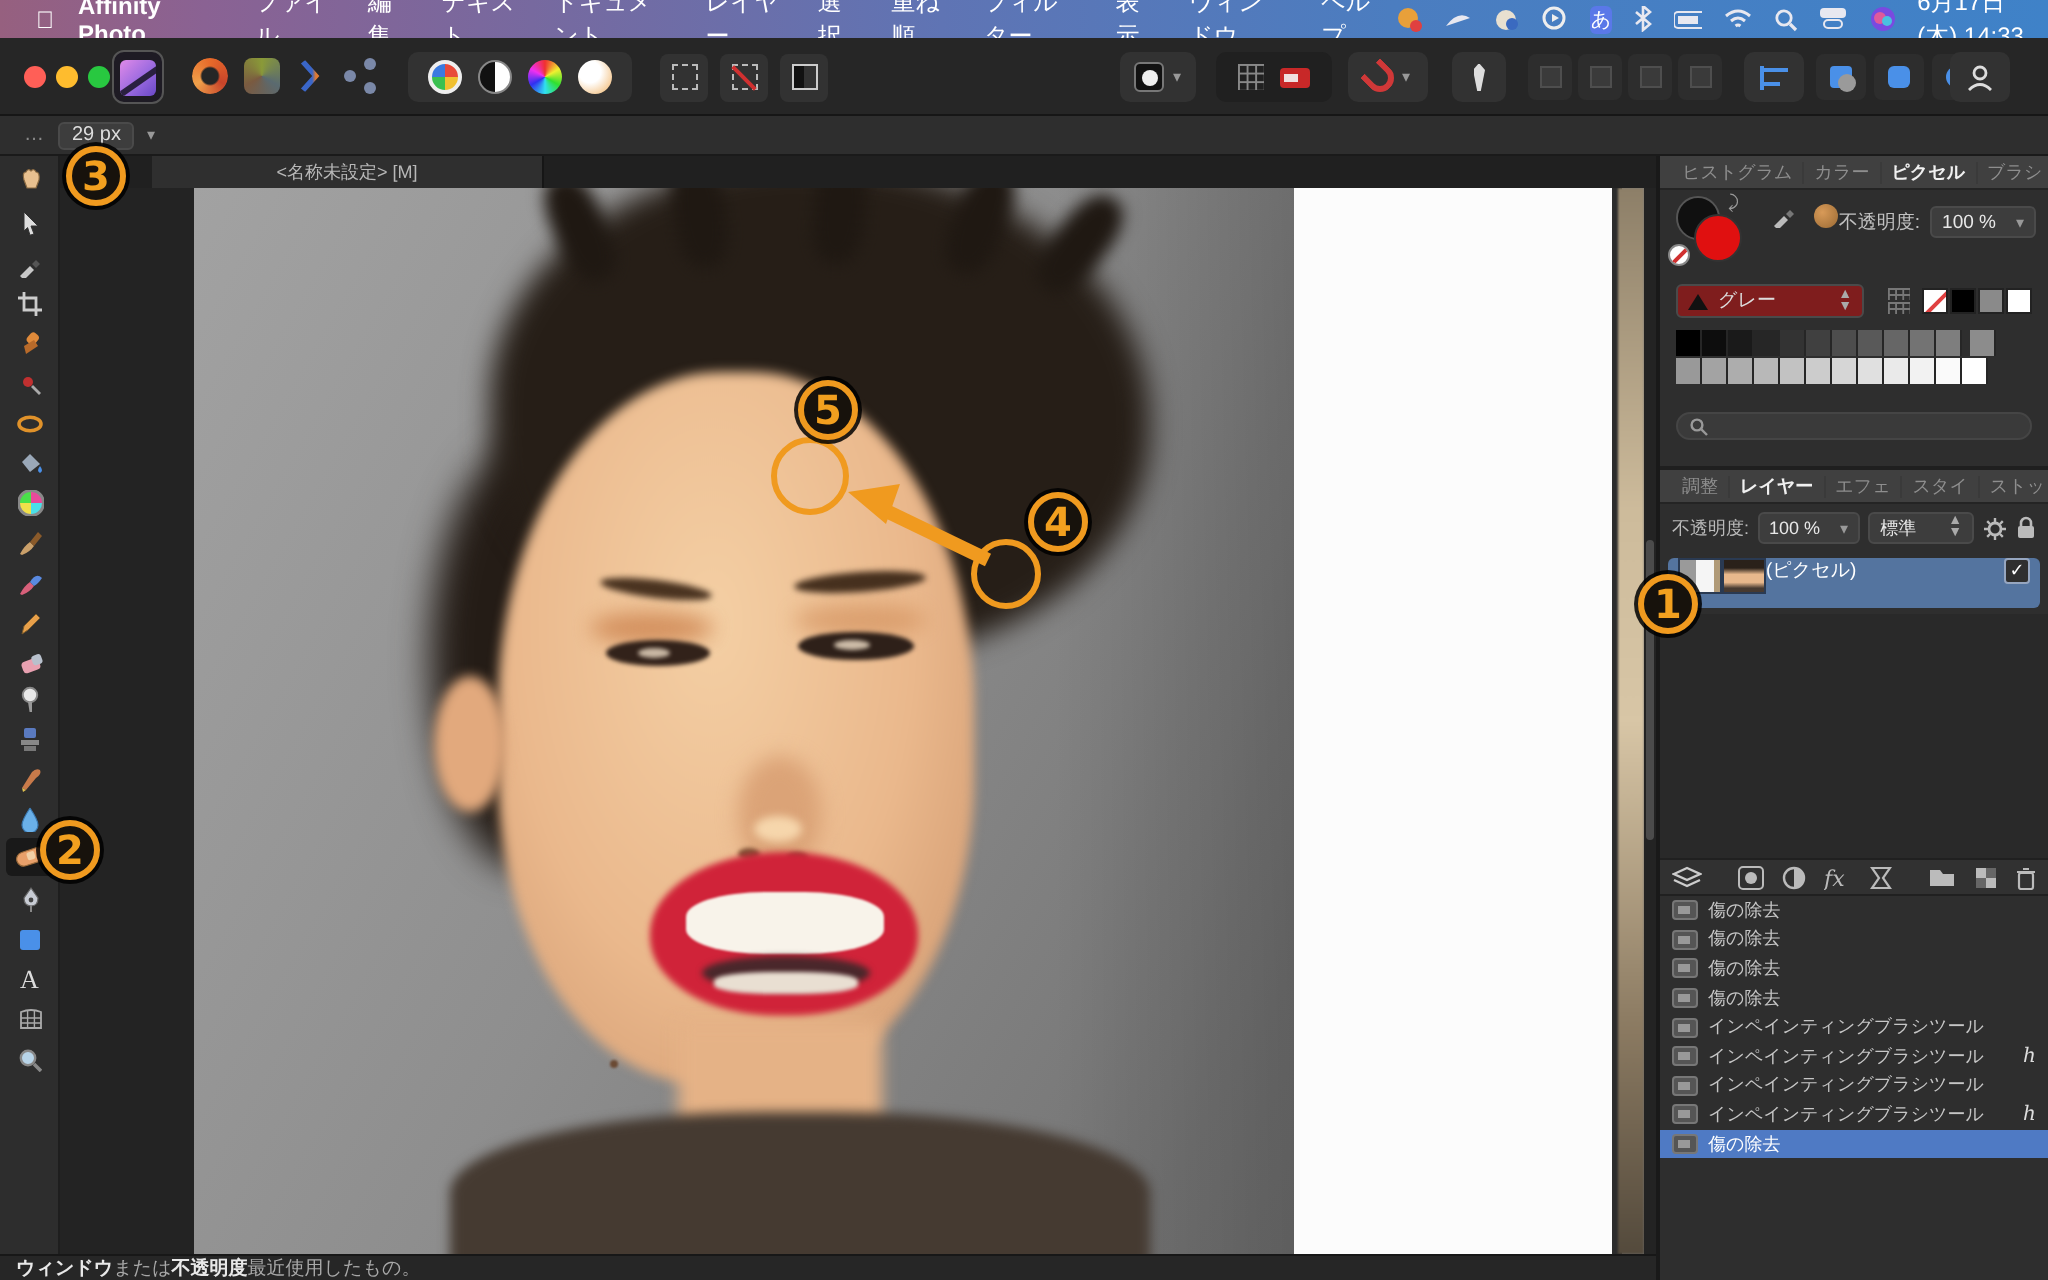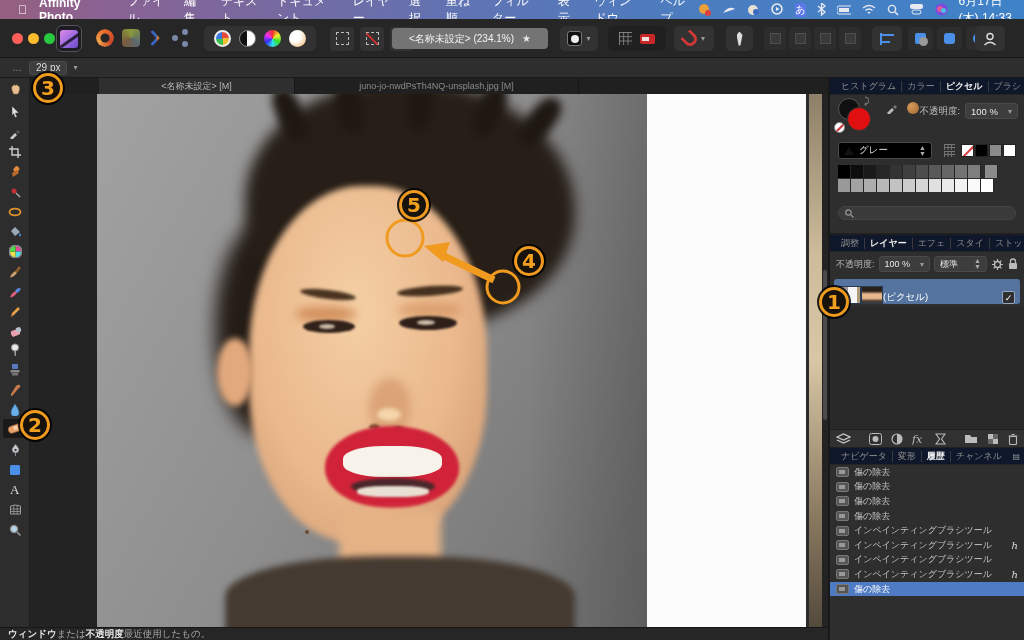--- a/index.html
+++ b/index.html
@@ -75,21 +75,21 @@
   
   #contextbar { position:absolute; left:0; top:58px; width:1024px; height:20px; background:#2e2e2e; border-bottom:1px solid #1a1a1a;
     color:#bbb; font-size:10px; display:flex; align-items:center; }
   .dots { color:#8a8a8a; padding:0 6px 0 12px; letter-spacing:1px; }
   .sizefield { background:#3d3d3d; border:1px solid #4a4a4a; border-radius:3px; height:14px; padding:0 6px; display:flex; align-items:center; color:#ddd; }
   
   #tabbar { position:absolute; left:30px; top:78px; width:798px; height:16px; background:#202020; display:flex; }
   .doctab { height:16px; font-size:9px; color:#8a8a8a; display:flex; align-items:center; justify-content:center;
     border-right:1px solid #161616; overflow:hidden; white-space:nowrap; }
   .doctab.active { background:#2f2f2f; color:#b8b8b8; }
-  .t1 { width:196px; margin-left:69px; } .t2 { width:284px; } .t3 { flex:1; }
+  .t1 { width:196px; margin-left:46px; } .t2 { width:284px; } .t3 { flex:1; }
   
   #toolcol { position:absolute; left:0; top:78px; width:30px; height:549px; background:#2d2d2d; border-right:1px solid #1e1e1e; }
   .tool { position:absolute; left:3px; width:24px; height:19px; display:flex; align-items:center; justify-content:center; border-radius:3px; }
   .tool.sel { background:#191919; }
   .tool svg { display:block; }
   
   #canvas { position:absolute; left:30px; top:94px; width:798px; height:533px; background:#232323; overflow:hidden; }
   #photo { position:absolute; left:67px; top:0; width:725px; height:533px; overflow:hidden;
     background:linear-gradient(120deg,#a2a2a2 0%,#8e8e8e 40%,#757575 75%,#6b6b6b 100%); }
   #photo > div { position:absolute; }
@@ -120,21 +120,21 @@
   .ph-mole { left:208px; top:436px; width:4px; height:4px; background:#6b4a34; border-radius:50%; filter:blur(.5px); }
   .ph-neck { left:242px; top:418px; width:102px; height:84px; background:#e5b286; filter:blur(4px); }
   .ph-shirt { left:128px; top:462px; width:350px; height:90px; background:#453a31; border-radius:45% 45% 0 0; filter:blur(3px); }
   .ph-white { left:550px; top:0; width:161px; height:533px; background:#fcfcfc; }
   .ph-seam { left:709px; top:0; width:5px; height:533px; background:#2c2c2c; }
   .ph-tan { left:712px; top:0; width:13px; height:533px;
     background:linear-gradient(180deg,#8d7f68,#cdbb9b 30%,#d8c6a6 50%,#8d7c63 78%,#544a3c); filter:blur(.5px); }
   .cscroll { position:absolute; right:1px; top:176px; width:4px; height:150px; background:#6e6e6e; border-radius:2px; opacity:.55; }
   
   #rightpanel { position:absolute; left:828px; top:78px; width:196px; height:562px; background:#2e2e2e; border-left:2px solid #191919; color:#c4c4c4; }
-  .ptabs { height:17px; display:flex; align-items:center; font-size:9px; color:#8e8e8e; background:#0f172a; border-bottom:1px solid #242424; padding-left:6px; }
+  .ptabs { height:17px; display:flex; align-items:center; font-size:9px; color:#8e8e8e; background:#404040; border-bottom:1px solid #242424; padding-left:6px; }
   .ptab { padding:0 5px; border-left:1px solid #3a3a3a; line-height:11px; white-space:nowrap; }
   .ptab:first-child { border-left:none; }
   .ptab.active { color:#f0f0f0; font-weight:bold; }
   .pmenu { margin-left:auto; margin-right:5px; color:#9a9a9a; font-size:8px; letter-spacing:-1px; }
   .swrow1 { position:relative; height:42px; }
   .fillwidget { position:absolute; left:8px; top:3px; width:40px; height:36px; }
   .fw-back { position:absolute; left:0; top:0; width:22px; height:22px; border-radius:50%; background:#101010; border:1px solid #555; }
   .fw-front { position:absolute; left:9px; top:9px; width:24px; height:24px; border-radius:50%; background:#e01010; border:1px solid #333; }
   .fw-none { position:absolute; left:-4px; top:24px; width:11px; height:11px; border-radius:50%; background:#fff; border:1px solid #888; overflow:hidden; }
   .fw-none:after { content:""; position:absolute; left:-2px; top:4px; width:14px; height:2px; background:#d03030; transform:rotate(-45deg); }
@@ -142,39 +142,39 @@
   .swtools { position:absolute; left:56px; top:6px; display:flex; gap:8px; align-items:center; }
   .dropglyph { width:13px; height:13px; }
   .browndot { width:12px; height:12px; border-radius:50%; background:radial-gradient(circle at 35% 35%,#d89a58,#9a6a34); }
   .opac { position:absolute; right:6px; top:8px; display:flex; align-items:center; gap:5px; font-size:9.5px; color:#c0c0c0; }
   .valbox { background:#3d3d3d; border:1px solid #4a4a4a; border-radius:3px; height:16px; padding:0 5px; display:flex; align-items:center; gap:6px; color:#e8e8e8; }
   .recent { display:flex; align-items:center; gap:4px; padding:4px 8px 2px; font-size:9px; color:#b8b8b8; }
   .chip { width:12px; height:12px; border:1px solid #1c1c1c; }
   .chip.red { background:#e01010; } .chip.white { background:#fff; }
   .chipwell { width:58px; height:12px; background:#282828; border-radius:2px; }
   .catrow { display:flex; align-items:center; padding:5px 8px 3px; gap:6px; }
-  .catdd { width:96px; height:17px; background:#000000; border:1px solid #4a4a4a; border-radius:3px; display:flex; align-items:center; font-size:9.5px; color:#ddd; padding:0 5px; gap:5px; }
+  .catdd { width:96px; height:17px; background:#7f1d1d; border:1px solid #4a4a4a; border-radius:3px; display:flex; align-items:center; font-size:9.5px; color:#ddd; padding:0 5px; gap:5px; }
   .blacktri { width:0; height:0; border-left:5px solid transparent; border-right:5px solid transparent; border-bottom:8px solid #111; }
   .updown { margin-left:auto; font-size:7px; color:#aaa; line-height:6px; }
   .gridics { display:flex; flex-direction:column; gap:1px; margin-left:6px; }
   .gridic { width:11px; height:6px; background:
     linear-gradient(#777 1px,transparent 1px) 0 0/3.6px 3px,
     linear-gradient(90deg,#777 1px,transparent 1px) 0 0/3.6px 3px; }
   .quartet { display:flex; gap:1px; margin-left:auto; }
   .q { width:13px; height:13px; border:1px solid #222; position:relative; }
   .q.none { background:#fff; overflow:hidden; }
   .q.none:after { content:""; position:absolute; left:-2px; top:5px; width:18px; height:2px; background:#e04040; transform:rotate(-45deg); }
   .swgrid { padding:3px 8px 0; }
   .swl { display:flex; margin-bottom:1px; }
   .cell { width:13px; height:13px; border-right:1px solid #262626; }
   .cell.gap { margin-left:4px; }
   .searchrow { margin:14px 8px 0; height:14px; background:#3a3a3a; border:1px solid #454545; border-radius:7px; display:flex; align-items:center; padding:0 6px; gap:4px; }
   .divider { height:2px; background:#1f1f1f; }
   .lopac { display:flex; align-items:center; gap:4px; padding:4px 6px; font-size:9px; color:#bbb; }
-  .layerrow { margin:3px 4px; height:25px; background:#54749f; border-radius:3px; display:flex; align-items:flex-end; padding:0 5px; gap:0; }
+  .layerrow { margin:3px 4px; height:25px; background:#54749f; border-radius:3px; display:flex; align-items:flex-start; padding:0 5px; gap:0; }
   .thumb { width:22px; height:18px; border:1px solid #2a3a52; background:linear-gradient(90deg,#9a9a9a 40%,#f5f5f5 40% 85%,#b09a78 85%); }
   .thumb2 { background:linear-gradient(180deg,#2a211a 25%,#e8b88c 45% 70%,#473a31 88%); }
   .lname { font-size:9.5px; color:#fff; }
   .lcheck { margin-left:auto; width:13px; height:13px; background:#2f2f2f; border:1px solid #96a6c0; border-radius:2px; color:#fff; font-size:9px; display:flex; align-items:center; justify-content:center; }
   .layerempty { height:122px; background:#292929; }
   .liconbar { height:19px; background:#313131; border-top:1px solid #202020; border-bottom:1px solid #202020; display:flex; align-items:center; padding:0 6px; gap:9px; }
   .liconbar .sp { flex:1; }
   .hslider { display:flex; align-items:center; gap:8px; padding:5px 8px; font-size:9px; color:#bbb; }
   .htrack { flex:1; height:3px; background:#3d7ff5; border-radius:2px; position:relative; }
   .hknob { position:absolute; right:-2px; top:-4px; width:11px; height:11px; background:#f2f2f2; border-radius:50%; box-shadow:0 1px 2px rgba(0,0,0,.6); }
@@ -308,24 +308,20 @@
       </div>
     <div class="selbtn">
         <div class="dashsq"></div>
         <div class="redslash"></div>
       </div>
     <div class="selbtn">
         <div class="halfsq"></div>
       </div>
   </div>
 
-  <div class="titlepill">
-    <span>&lt;名称未設定&gt; (234.1%)</span>
-    <span class="star">★</span>
-  </div>
 
   <div class="tile maskbtn">
     <div class="maskglyph">
         <i></i>
       </div>
       <span class="caret">▾</span>
   </div>
   <div class="tile snappill">
     <div class="gridglyph"></div>
     <div class="redchip"></div>
@@ -381,21 +377,20 @@
 <div id="contextbar">
   <span class="dots">…</span>
   <span class="sizefield">
       <span>29 px</span>
     </span>
   <span class="caret" style="margin-left:6px">▾</span>
 </div>
 
 <div id="tabbar">
   <div class="doctab t1 active">&lt;名称未設定&gt; [M]</div>
-  <div class="doctab t2">juno-jo-nwdPsTh4NQ-unsplash.jpg [M]</div>
 </div>
 
 <div id="toolcol">
   <div class="tool" style="top:2px">
       <svg width="13" height="13">
         <path d="M3 7 Q2 3 4 3 Q5 1 6.5 2.5 Q8 1 9 3 Q11 3 10.5 7 L9 11 L4.5 11 Z" fill="#e8c08f" stroke="#8a6a42" stroke-width=".6"></path>
       </svg>
     </div>
   <div class="tool" style="top:24px">
       <svg width="11" height="13">
@@ -726,27 +721,20 @@
         <rect x="6" y="6" width="5" height="5" fill="#bbb"></rect>
         <rect x="1" y="6" width="5" height="5" fill="#666"></rect>
         <rect x="6" y="1" width="5" height="5" fill="#666"></rect>
       </svg>
     <svg width="10" height="12">
         <rect x="1.5" y="3.5" width="7" height="8" rx="1" fill="none" stroke="#bbb" stroke-width="1.1"></rect>
         <path d="M0.5 3 H9.5 M3.5 1.5 H6.5" stroke="#bbb" stroke-width="1.1"></path>
       </svg>
   </div>
 
-  <div class="ptabs">
-    <span class="ptab">ナビゲータ</span>
-    <span class="ptab">変形</span>
-    <span class="ptab active">履歴</span>
-    <span class="ptab">チャンネル</span>
-    <span class="pmenu">▤</span>
-  </div>
 
 
   <div id="histlist">
       <div class="hrow">
         <span class="hico"></span>
         <span>傷の除去</span>
       </div>
       <div class="hrow">
         <span class="hico"></span>
         <span>傷の除去</span>

